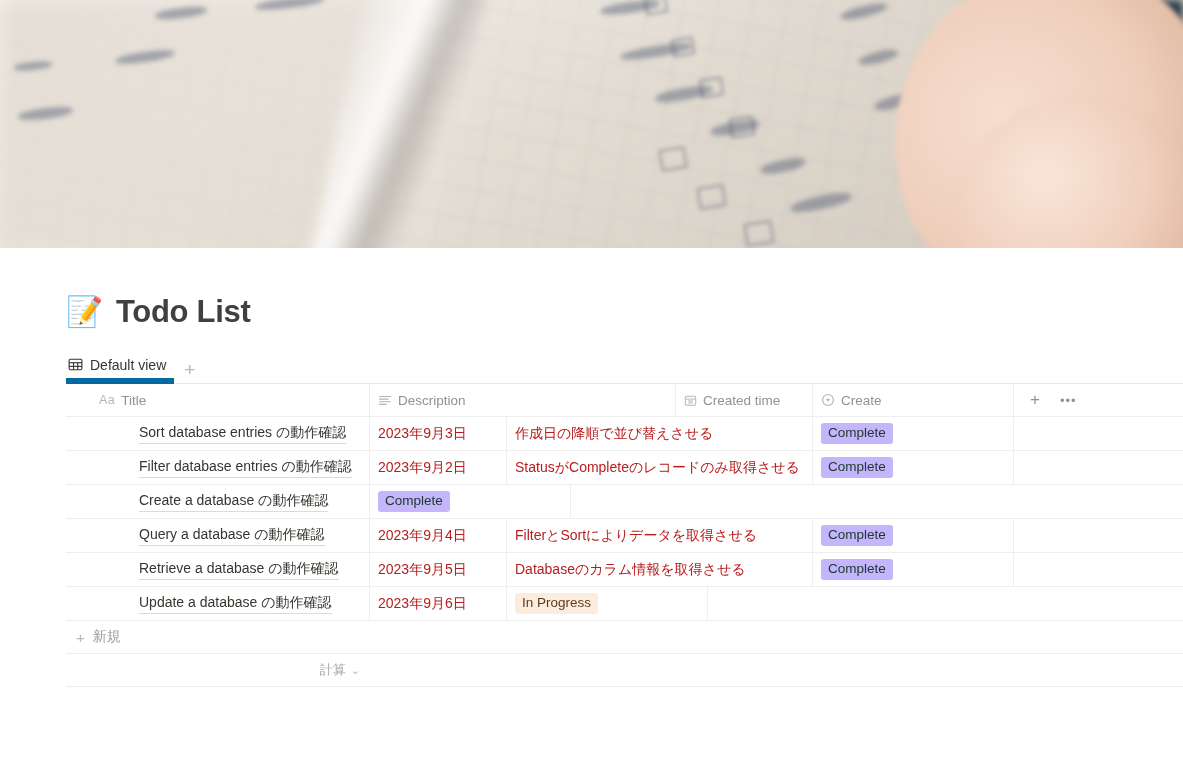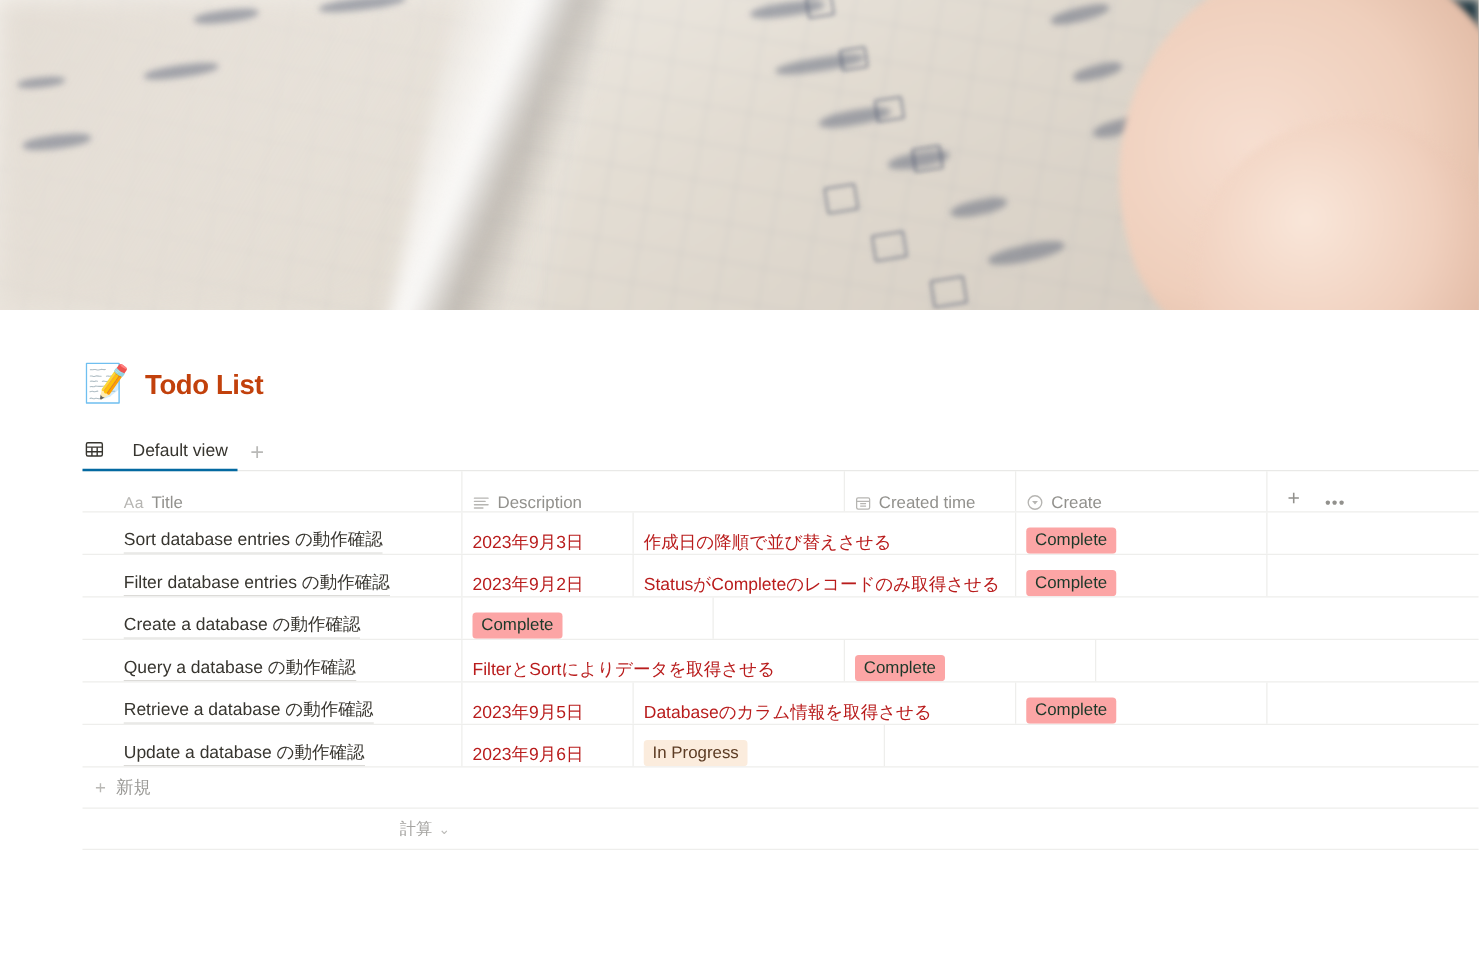--- a/index.html
+++ b/index.html
@@ -110,46 +110,46 @@
     padding-top: 45px;
     padding-bottom: 6px;
   }
   #page-emoji {
     font-size: 30px;
     line-height: 1;
     width: 38px;
     text-align: center;
   }
   #page-title {
-    font-size: 22px;
+    font-size: 31px;
     font-weight: bold;
-    color: #c2410c;
+    color: #404040;
     letter-spacing: -0.3px;
     line-height: 1.2;
   }
 
   
   #view-tabs {
     display: flex;
     align-items: flex-end;
     height: 34px;
     margin-top: 14px;
     border-bottom: 1px solid #e9e9e7;
     width: 1117px;
   }
   .view-tab {
     display: flex;
     align-items: center;
-    gap: 23px;
+    gap: 7px;
     height: 33px;
     padding: 0 8px 0 2px;
     font-size: 14px;
     color: #37352f;
     font-weight: 500;
-    border-bottom: 2px solid #0369a1;
+    border-bottom: 6px solid #0369a1;
     margin-bottom: -1px;
     cursor: pointer;
   }
   .view-add {
     color: #b9b9b7;
     font-size: 19px;
     line-height: 1;
     padding: 0 10px 4px 10px;
     cursor: pointer;
   }
@@ -166,21 +166,21 @@
     border-bottom: 1px solid #eeeeec;
     min-height: 33px;
   }
   .thead .tcell {
     color: #92918d;
     font-size: 13.5px;
     height: 32px;
   }
   .tcell {
     display: flex;
-    align-items: flex-end;
+    align-items: center;
     padding: 0 8px;
     height: 33px;
     border-right: 1px solid #eeeeec;
     overflow: hidden;
     white-space: nowrap;
   }
   .c-title  { width: 304px; padding-left: 33px; }
   .c-date   { width: 137px; }
   .c-desc   { width: 306px; }
   .c-status { width: 201px; }
@@ -189,32 +189,33 @@
   .hdr-icon svg { display:block; }
   .aa-icon { font-size: 12.5px; color: #b6b5b2; margin-right: 6px; letter-spacing: .5px;}
 
   .title-text {
     color: #37352f;
     font-weight: 500;
     font-size: 14px;
     border-bottom: 1px solid #dcdbd8;
     padding-bottom: 1px;
     cursor: pointer;
+    margin-left: 40px;
   }
   .date-text, .desc-text { color: #b91c1c; font-size: 14px; }
 
   .badge {
     display: inline-block;
     padding: 2px 7px 3px 7px;
     border-radius: 3px;
     font-size: 13.5px;
     line-height: 1.2;
     color: #37352f;
   }
-  .badge-complete { background: #fca5a5; color: #1c3829; }
+  .badge-complete { background: #c4b5fd; color: #1c3829; }
   .badge-progress { background: #fbecdd; color: #5c3b23; }
 
   .add-row {
     display: flex;
     align-items: center;
     height: 33px;
     border-bottom: 1px solid #eeeeec;
     color: #9b9a97;
     font-size: 14px;
     padding-left: 10px;
@@ -388,20 +389,23 @@
         <div class="tcell c-status">
             <span class="badge badge-complete">Complete</span>
           </div>
         <div class="tcell c-actions"></div>
       </div>
 
       <div class="trow">
         <div class="tcell c-title">
             <span class="title-text">Query a database の動作確認</span>
           </div>
+        <div class="tcell c-date">
+            <span class="date-text">2023年9月4日</span>
+          </div>
         <div class="tcell c-desc">
             <span class="desc-text">FilterとSortによりデータを取得させる</span>
           </div>
         <div class="tcell c-status">
             <span class="badge badge-complete">Complete</span>
           </div>
         <div class="tcell c-actions"></div>
       </div>
 
       <div class="trow">

